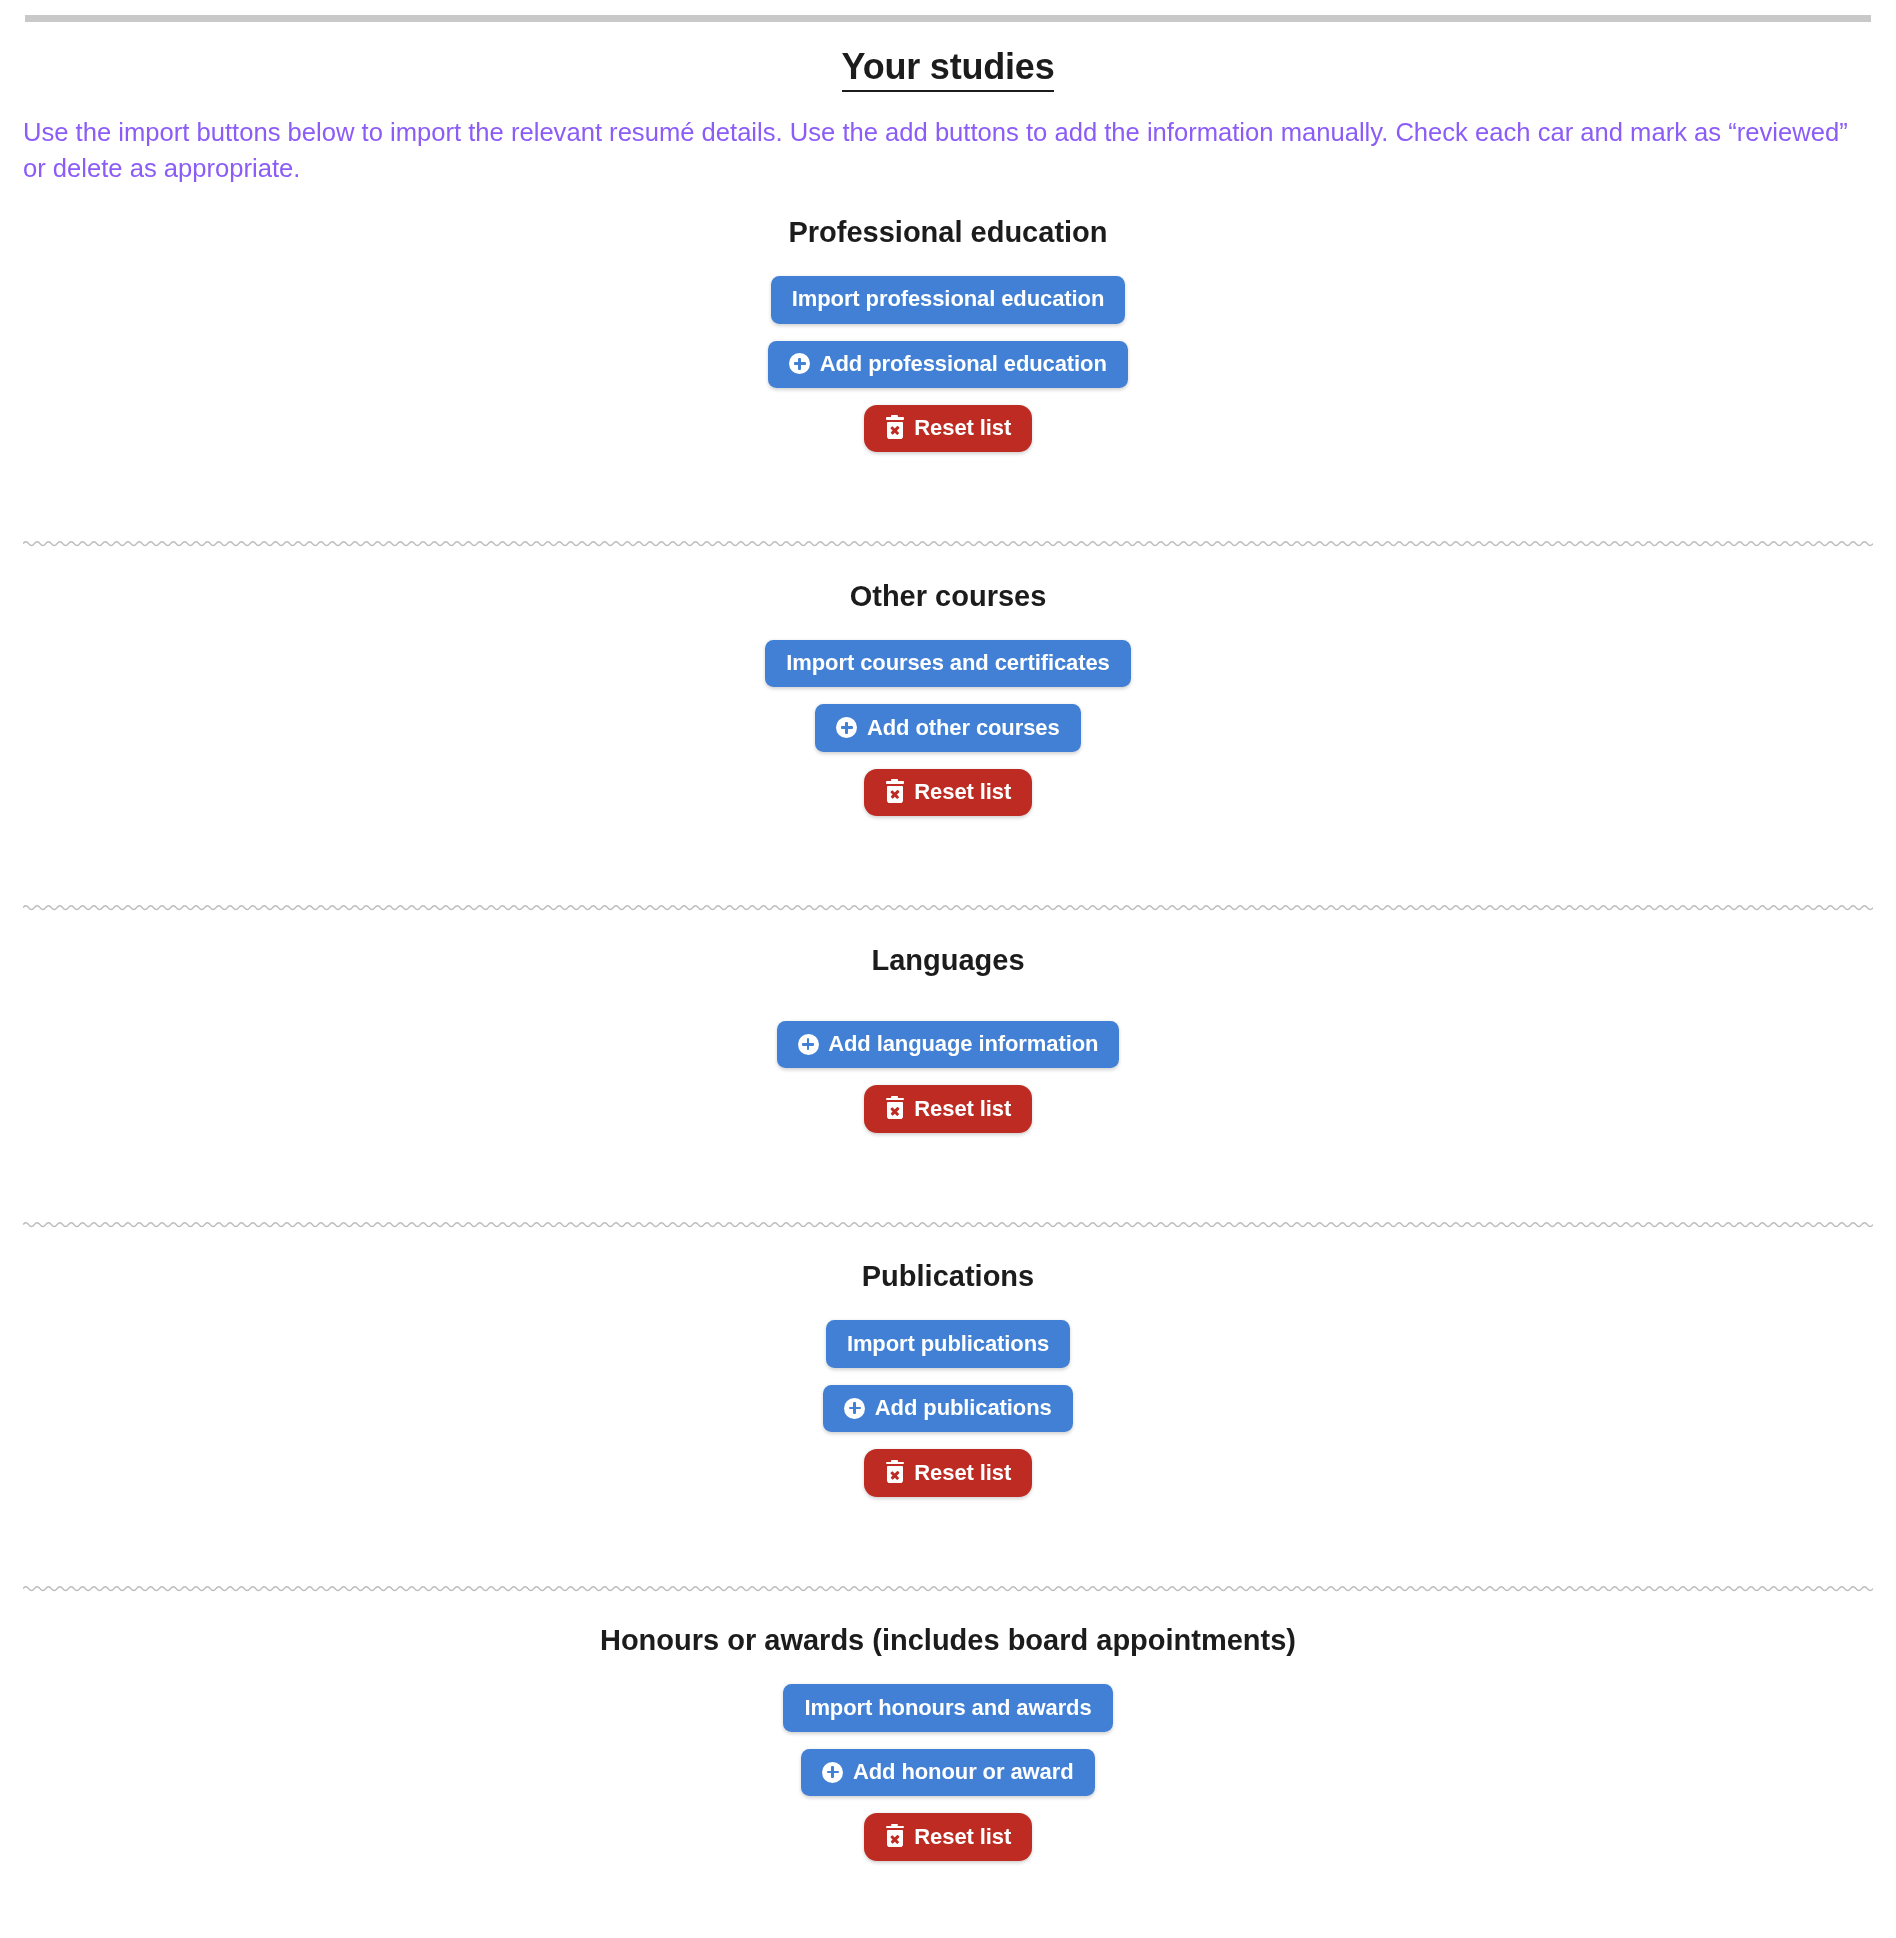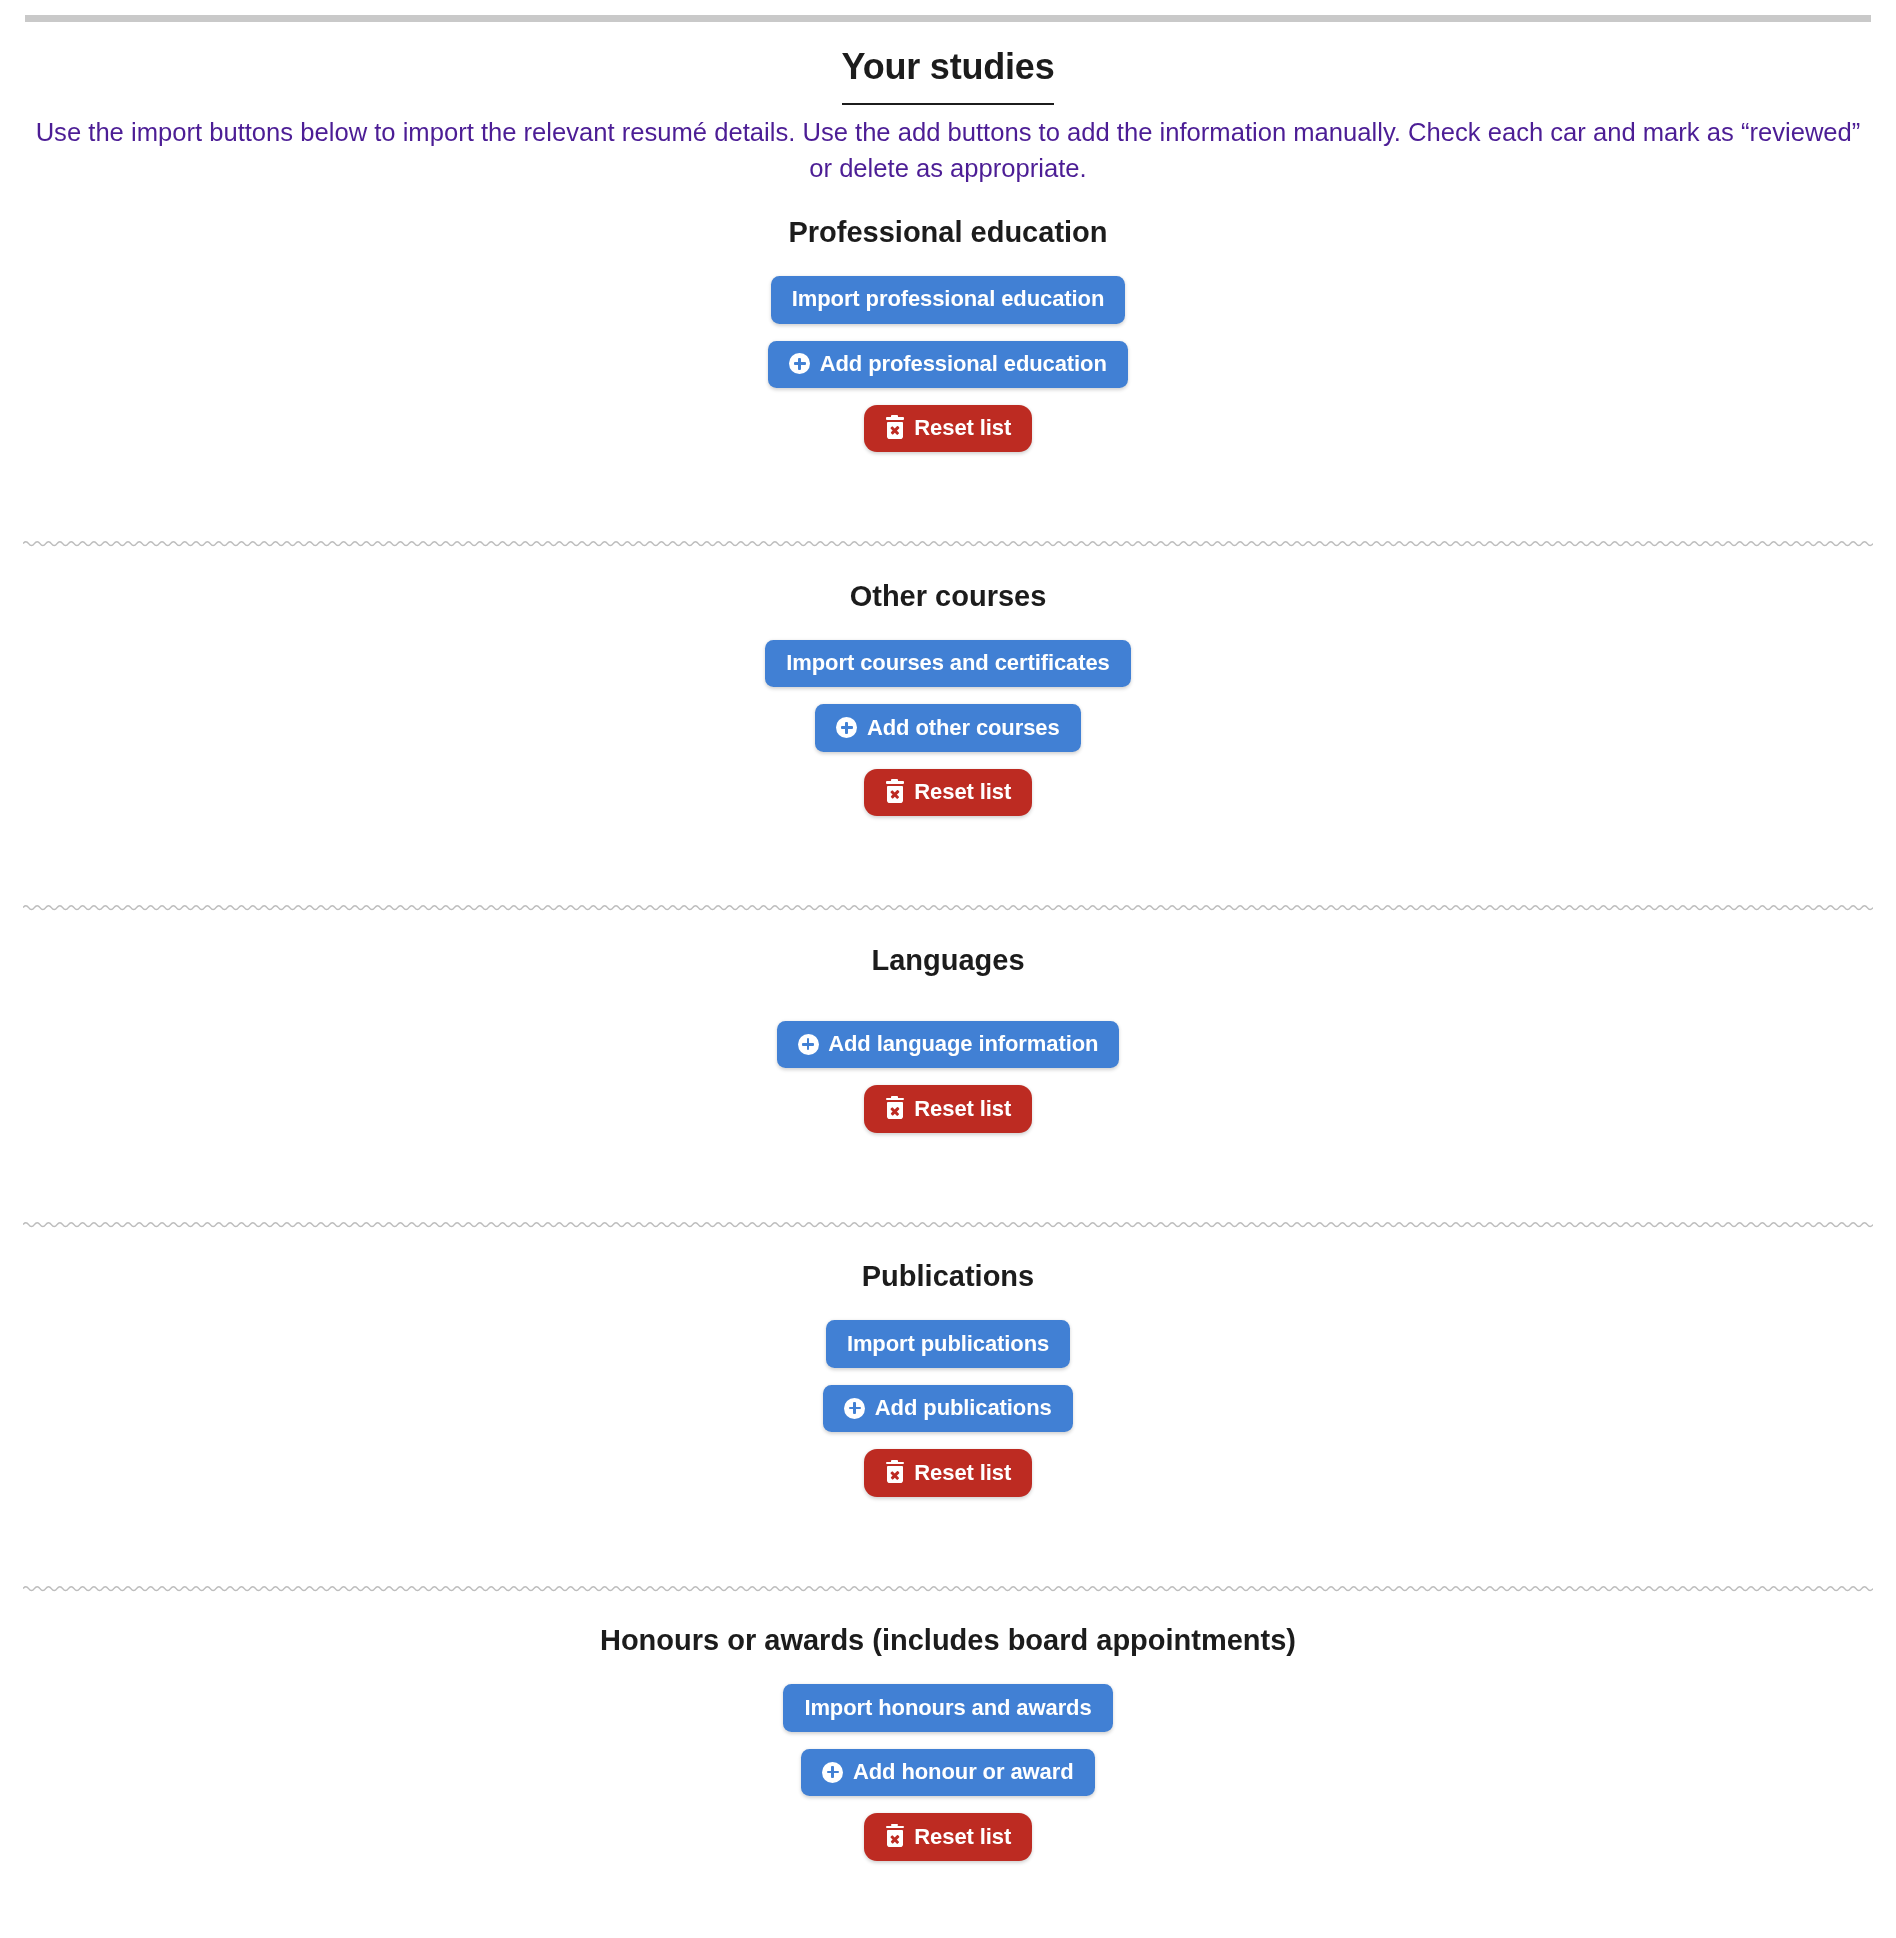--- a/index.html
+++ b/index.html
@@ -38,30 +38,30 @@
     margin: 24.6px 0 0 0;
     text-align: center;
     font-size: 36px;
     line-height: 1.15;
     font-weight: bold;
     letter-spacing: -0.2px;
     color: #1c1c1c;
   }
   .page-title span {
     border-bottom: 2.8px solid #1c1c1c;
-    padding-bottom: 16px;
+    padding-bottom: 3px;
   }
 
   
   .intro {
     margin: 26.5px 0 0 0;
     font-size: 25.6px;
     line-height: 1.42;
-    color: #4c1d95;
-    text-align: center;
+    color: #8b5cf6;
+    text-align: left;
     font-weight: normal;
   }
 
   
   .section {
     text-align: center;
   }
   .section-title {
     font-size: 29px;
     font-weight: bold;

